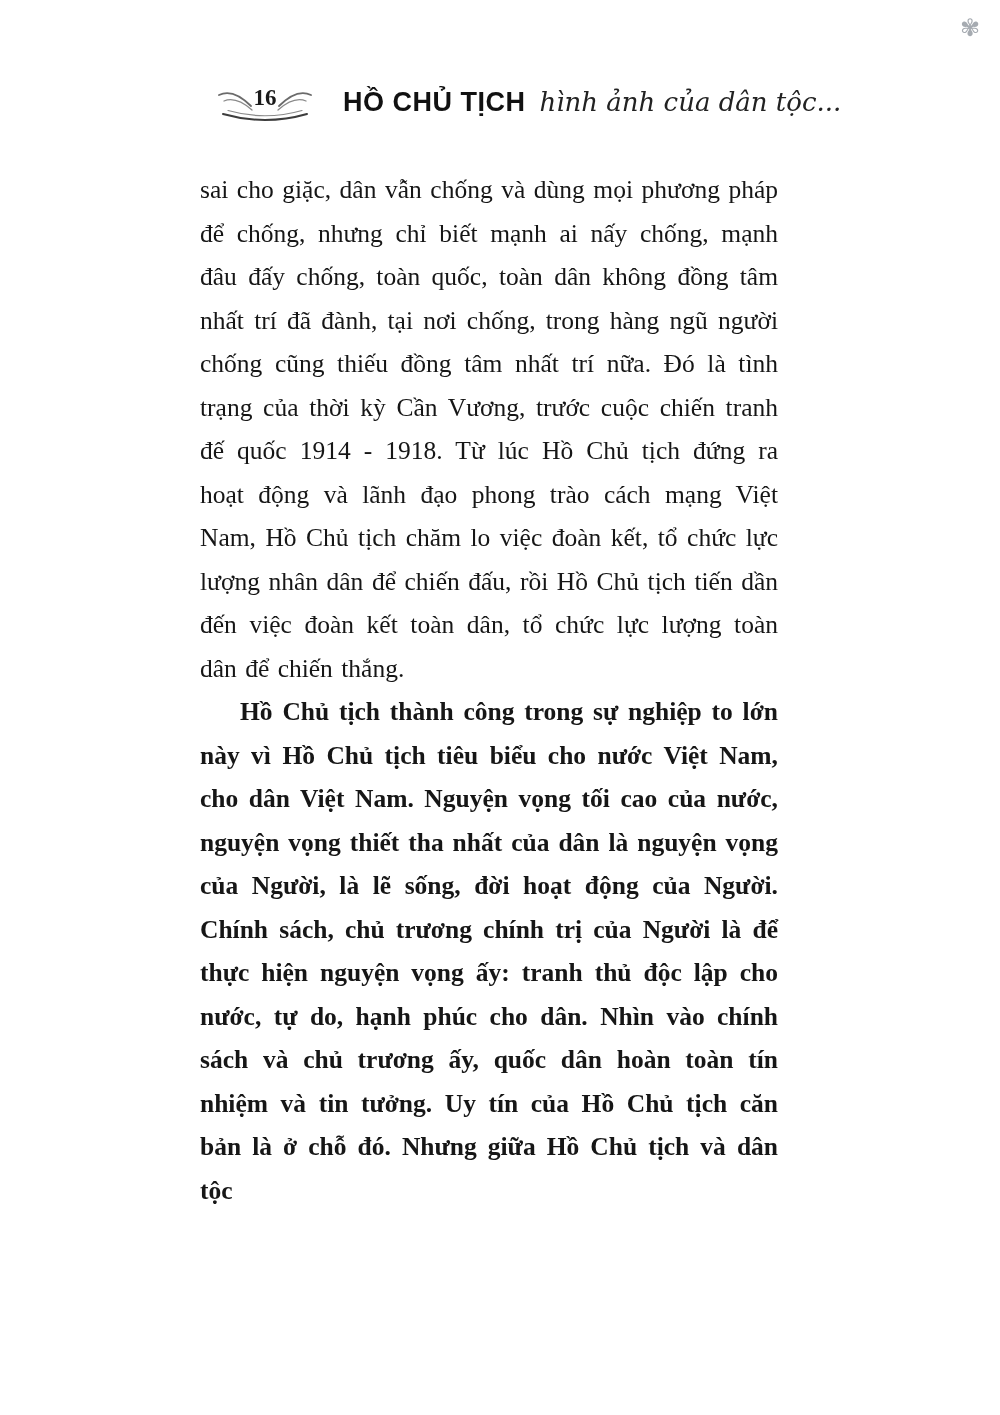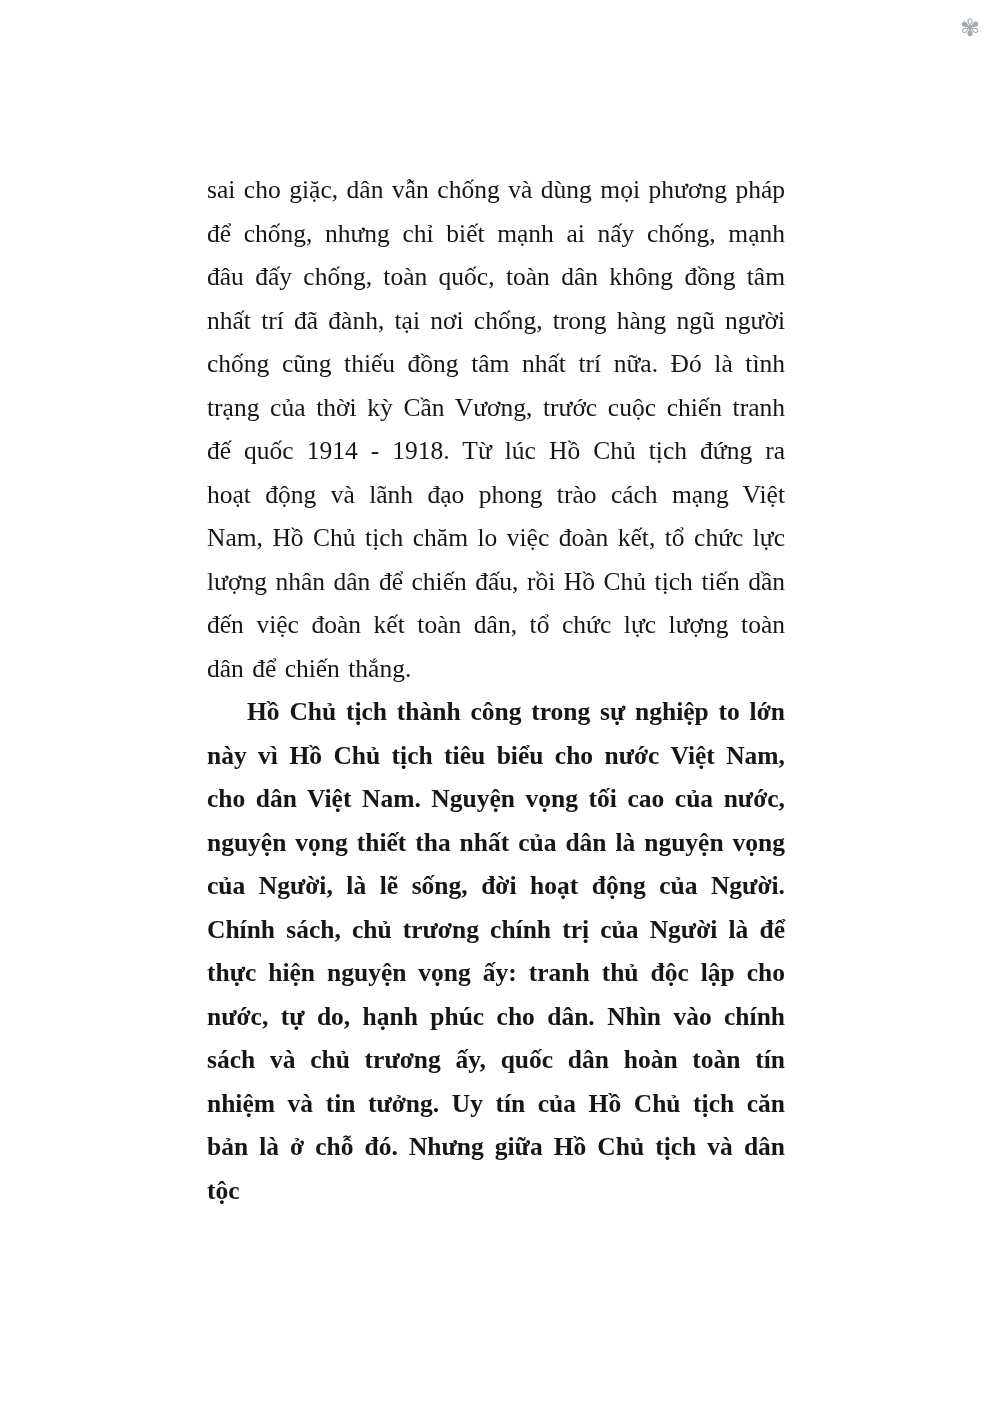--- a/index.html
+++ b/index.html
@@ -75,21 +75,21 @@
     font-style: italic;
     font-size: 26px;
     color: #222;
     white-space: nowrap;
   }
 
   
   .body-text {
     position: absolute;
     top: 168px;
-    left: 207px;
+    left: 200px;
     width: 578px;
     font-size: 25.5px;
     line-height: 43.5px;
     text-align: justify;
     color: #161616;
   }
   .para {
     margin: 0;
     word-spacing: 2px;
   }
@@ -98,19 +98,36 @@
     font-weight: bold;
   }
 </style>
 </head>
 <body>
 
 <div class="page">
 
   <span class="corner-flower">✾</span>
 
+  <header class="page-header">
+    <span class="pagenum-wrap">
+      <svg width="100" height="40" viewBox="0 0 100 40" fill="none" stroke="#4a4a4a" stroke-width="1.8" stroke-linecap="round">
+        <path d="M36 24 Q18 6 4 13" stroke="#6b6b6b"></path>
+        <path d="M37 28 Q21 14 9 19" stroke="#8a8a8a" stroke-width="1.3"></path>
+        <path d="M64 24 Q82 6 96 13" stroke="#6b6b6b"></path>
+        <path d="M63 28 Q79 14 91 19" stroke="#8a8a8a" stroke-width="1.3"></path>
+        <path d="M8 32 Q50 44 92 32" stroke="#3d3d3d" stroke-width="2"></path>
+        <path d="M13 28.5 Q50 39 87 28.5" stroke="#8a8a8a" stroke-width="1.2"></path>
+      </svg>
+      <span class="page-number">16</span>
+    </span>
+
+    <span class="book-title">HỒ CHỦ TỊCH</span>
+
+    <span class="book-subtitle">hình ảnh của dân tộc...</span>
+  </header>
 
   <main class="body-text">
     <p class="para">sai cho giặc, dân vẫn chống và dùng mọi phương pháp để chống, nhưng chỉ biết mạnh ai nấy chống, mạnh đâu đấy chống, toàn quốc, toàn dân không đồng tâm nhất trí đã đành, tại nơi chống, trong hàng ngũ người chống cũng thiếu đồng tâm nhất trí nữa. Đó là tình trạng của thời kỳ Cần Vương, trước cuộc chiến tranh đế quốc 1914 - 1918. Từ lúc Hồ Chủ tịch đứng ra hoạt động và lãnh đạo phong trào cách mạng Việt Nam, Hồ Chủ tịch chăm lo việc đoàn kết, tổ chức lực lượng nhân dân để chiến đấu, rồi Hồ Chủ tịch tiến dần đến việc đoàn kết toàn dân, tổ chức lực lượng toàn dân để chiến thắng.</p>
     <p class="para indent">Hồ Chủ tịch thành công trong sự nghiệp to lớn này vì Hồ Chủ tịch tiêu biểu cho nước Việt Nam, cho dân Việt Nam. Nguyện vọng tối cao của nước, nguyện vọng thiết tha nhất của dân là nguyện vọng của Người, là lẽ sống, đời hoạt động của Người. Chính sách, chủ trương chính trị của Người là để thực hiện nguyện vọng ấy: tranh thủ độc lập cho nước, tự do, hạnh phúc cho dân. Nhìn vào chính sách và chủ trương ấy, quốc dân hoàn toàn tín nhiệm và tin tưởng. Uy tín của Hồ Chủ tịch căn bản là ở chỗ đó. Nhưng giữa Hồ Chủ tịch và dân tộc</p>
   </main>
 
 </div>
 
 </body></html>

